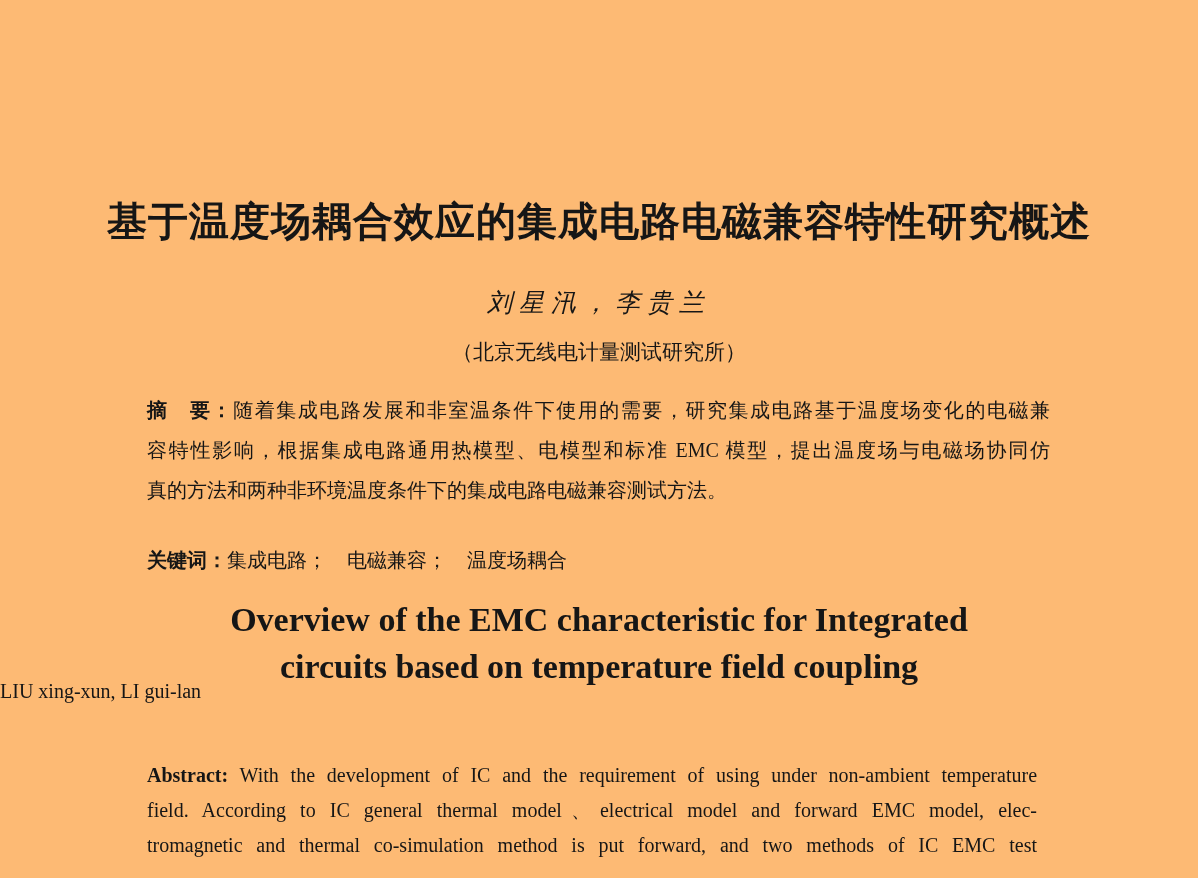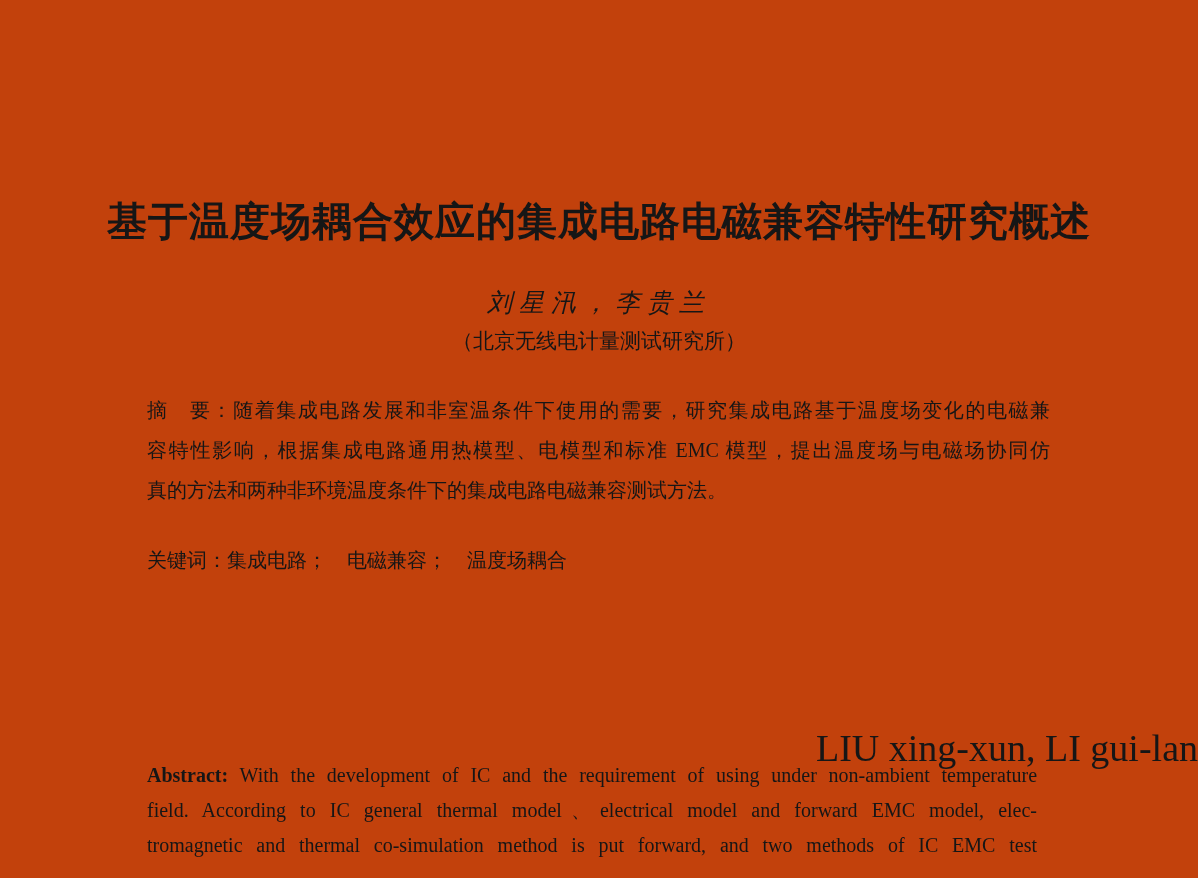--- a/index.html
+++ b/index.html
@@ -4,21 +4,21 @@
 <style>
   html, body {
     margin: 0;
     padding: 0;
     background: #ffffff;
   }
   .page {
     position: relative;
     width: 1198px;
     height: 878px;
-    background: #c2410c;
+    background: #fdba74;
     color: #161616;
     font-family: "Liberation Serif", serif;
     overflow: hidden;
   }
 
   
   .zh-title {
     position: absolute;
     left: 0; top: 194px;
     width: 100%;
@@ -34,40 +34,40 @@
     left: 0; top: 286px;
     width: 100%;
     text-align: center;
     font-size: 25px;
     font-style: italic;
     letter-spacing: 7px;
     white-space: nowrap;
   }
   .zh-affiliation {
     position: absolute;
-    left: 0; top: 327px;
+    left: 0; top: 338px;
     width: 100%;
     text-align: center;
     font-size: 21px;
     white-space: nowrap;
   }
   .zh-abstract {
     position: absolute;
     left: 147px; top: 390px;
     width: 903px;
     font-size: 20px;
     line-height: 40px;
   }
   .abs-line.just {
     text-align: justify;
     text-align-last: justify;
   }
   .zh-label {
     font-family: "Liberation Sans", sans-serif;
-    font-weight: normal;
+    font-weight: bold;
   }
   .zh-keywords {
     position: absolute;
     left: 147px; top: 540px;
     width: 903px;
     font-size: 20px;
     line-height: 40px;
   }
 
   
@@ -75,24 +75,24 @@
     position: absolute;
     left: 0; top: 596px;
     width: 100%;
     text-align: center;
     font-weight: bold;
     font-size: 34px;
     line-height: 47px;
   }
   .en-authors {
     position: absolute;
-    left: 0; top: 726px;
+    left: 0; top: 680px;
     width: 100%;
-    text-align: right;
-    font-size: 38px;
+    text-align: left;
+    font-size: 20px;
     white-space: nowrap;
   }
   .en-abstract {
     position: absolute;
     left: 147px; top: 758px;
     width: 890px;
     font-size: 20px;
     line-height: 35px;
   }
   .en-label {
@@ -115,20 +115,24 @@
       <span class="zh-label">摘　要：</span><span>随着集成电路发展和非室温条件下使用的需要，研究集成电路基于温度场变化的电磁兼</span>
     </div>
     <div class="abs-line just">容特性影响，根据集成电路通用热模型、电模型和标准 EMC 模型，提出温度场与电磁场协同仿</div>
     <div class="abs-line">真的方法和两种非环境温度条件下的集成电路电磁兼容测试方法。</div>
   </div>
 
   <div class="zh-keywords">
     <span class="zh-label">关键词：</span><span>集成电路；　电磁兼容；　温度场耦合</span>
   </div>
 
+  <div class="en-title">
+    <div>Overview of the EMC characteristic for Integrated</div>
+    <div>circuits based on temperature field coupling</div>
+  </div>
 
   <div class="en-authors">LIU xing-xun, LI gui-lan</div>
 
   <div class="en-abstract">
     <div class="abs-line just">
       <span class="en-label">Abstract:</span>
       <span>With the development of IC and the requirement of using under non-ambient temperature</span>
     </div>
     <div class="abs-line just">field. According to IC general thermal model、electrical model and forward EMC model, elec-</div>
     <div class="abs-line just">tromagnetic and thermal co-simulation method is put forward, and two methods of IC EMC test</div>

